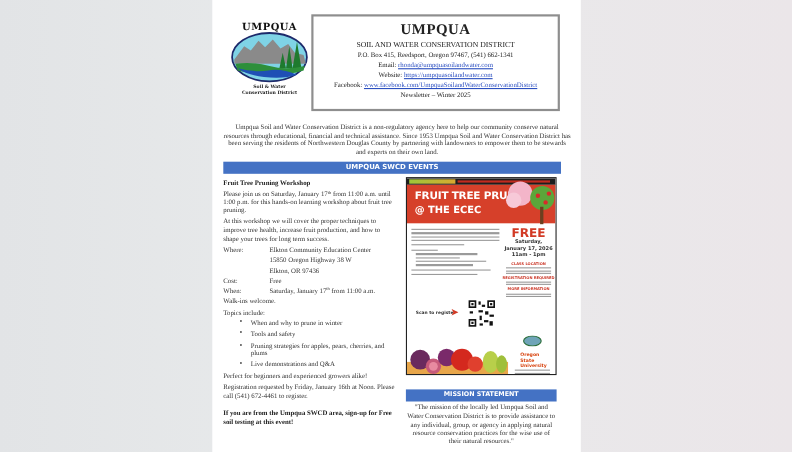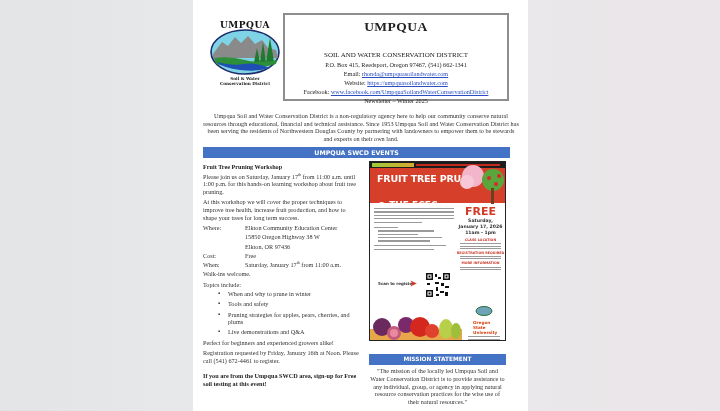--- a/index.html
+++ b/index.html
@@ -20,21 +20,21 @@
   .logo svg { position: absolute; left: 3px; top: 8px; }
   .logo-sub { position: absolute; left: 0; top: 56px; width: 76px; text-align: center;
     font-family: "DejaVu Serif", serif; font-size: 4.2px; line-height: 5px; font-weight: bold; color: #222; }
   
   .header-box {
     position: absolute; left: 90px; top: 13px; width: 226px; height: 88px;
     border: 2px solid #8e8e8e; text-align: center; color: #222;
   }
   .hb-title { font-size: 13.5px; font-weight: bold; margin-top: 4px; letter-spacing: 0.5px; }
   .hb-line { font-size: 6.2px; line-height: 9px; white-space: nowrap; }
-  .hb-sub { font-size: 7px; margin-top: 15px; line-height: 10px; }
+  .hb-sub { font-size: 7px; margin-top: 1px; line-height: 10px; }
   .hb-link { color: #2b4fc0; text-decoration: underline; }
   
   .intro {
     position: absolute; left: 10px; top: 112px; width: 316px;
     font-size: 6.2px; line-height: 7.7px; text-align: center; color: #333;
   }
   .band {
     position: absolute; background: #4472c4; color: #fff;
     font-family: "DejaVu Sans", sans-serif; font-weight: bold; text-align: center;
   }
@@ -55,21 +55,21 @@
   
   .flyer { position: absolute; left: 176px; top: 161px; width: 137px; height: 180px;
     border: 1.5px solid #222; background: #fff; overflow: hidden; }
   .fl-top { height: 6px; background: #1d1d1d; position: relative; }
   .fl-top .tag { position: absolute; left: 2px; top: 1px; width: 42px; height: 4px;
     background: linear-gradient(90deg, #9dc83a, #d8a830); }
   .fl-top .bar { position: absolute; left: 46px; top: 2px; width: 84px; height: 2px; background: #c22a1f; }
   .fl-hero { height: 35px; background: #d6402a; position: relative; }
   .fl-hero .t1 { position: absolute; left: 7px; top: 5px; font-family: "DejaVu Sans", sans-serif;
     font-weight: bold; color: #fff; font-size: 9.5px; letter-spacing: -0.2px; }
-  .fl-hero .t2 { position: absolute; left: 7px; top: 32px; font-family: "DejaVu Sans", sans-serif;
+  .fl-hero .t2 { position: absolute; left: 7px; top: 19px; font-family: "DejaVu Sans", sans-serif;
     color: #fff; font-size: 9px; font-weight: bold; }
   .fl-hero .tree { position: absolute; right: 0; top: -6px; }
   .fl-body { position: relative; height: 100px; }
   .fl-text { position: absolute; left: 4px; top: 5px; width: 80px; }
   .fl-text .ln { height: 1.3px; background: #9a9a9a; margin-bottom: 2.1px; }
   .fl-right { position: absolute; left: 86px; top: 2px; width: 49px; text-align: center; }
   .fl-free { font-family: "DejaVu Sans", sans-serif; color: #d23a25; font-weight: bold; font-size: 11px; }
   .fl-date { font-family: "DejaVu Sans", sans-serif; color: #333; font-size: 4.6px; line-height: 6px; font-weight: bold; }
   .fl-red { color: #cc3a2b; font-size: 3.3px; font-family: "DejaVu Sans", sans-serif; font-weight: bold; margin-top: 2px; }
   .fl-small { height: 1px; background: #9a9a9a; margin: 1.3px 4px; }

